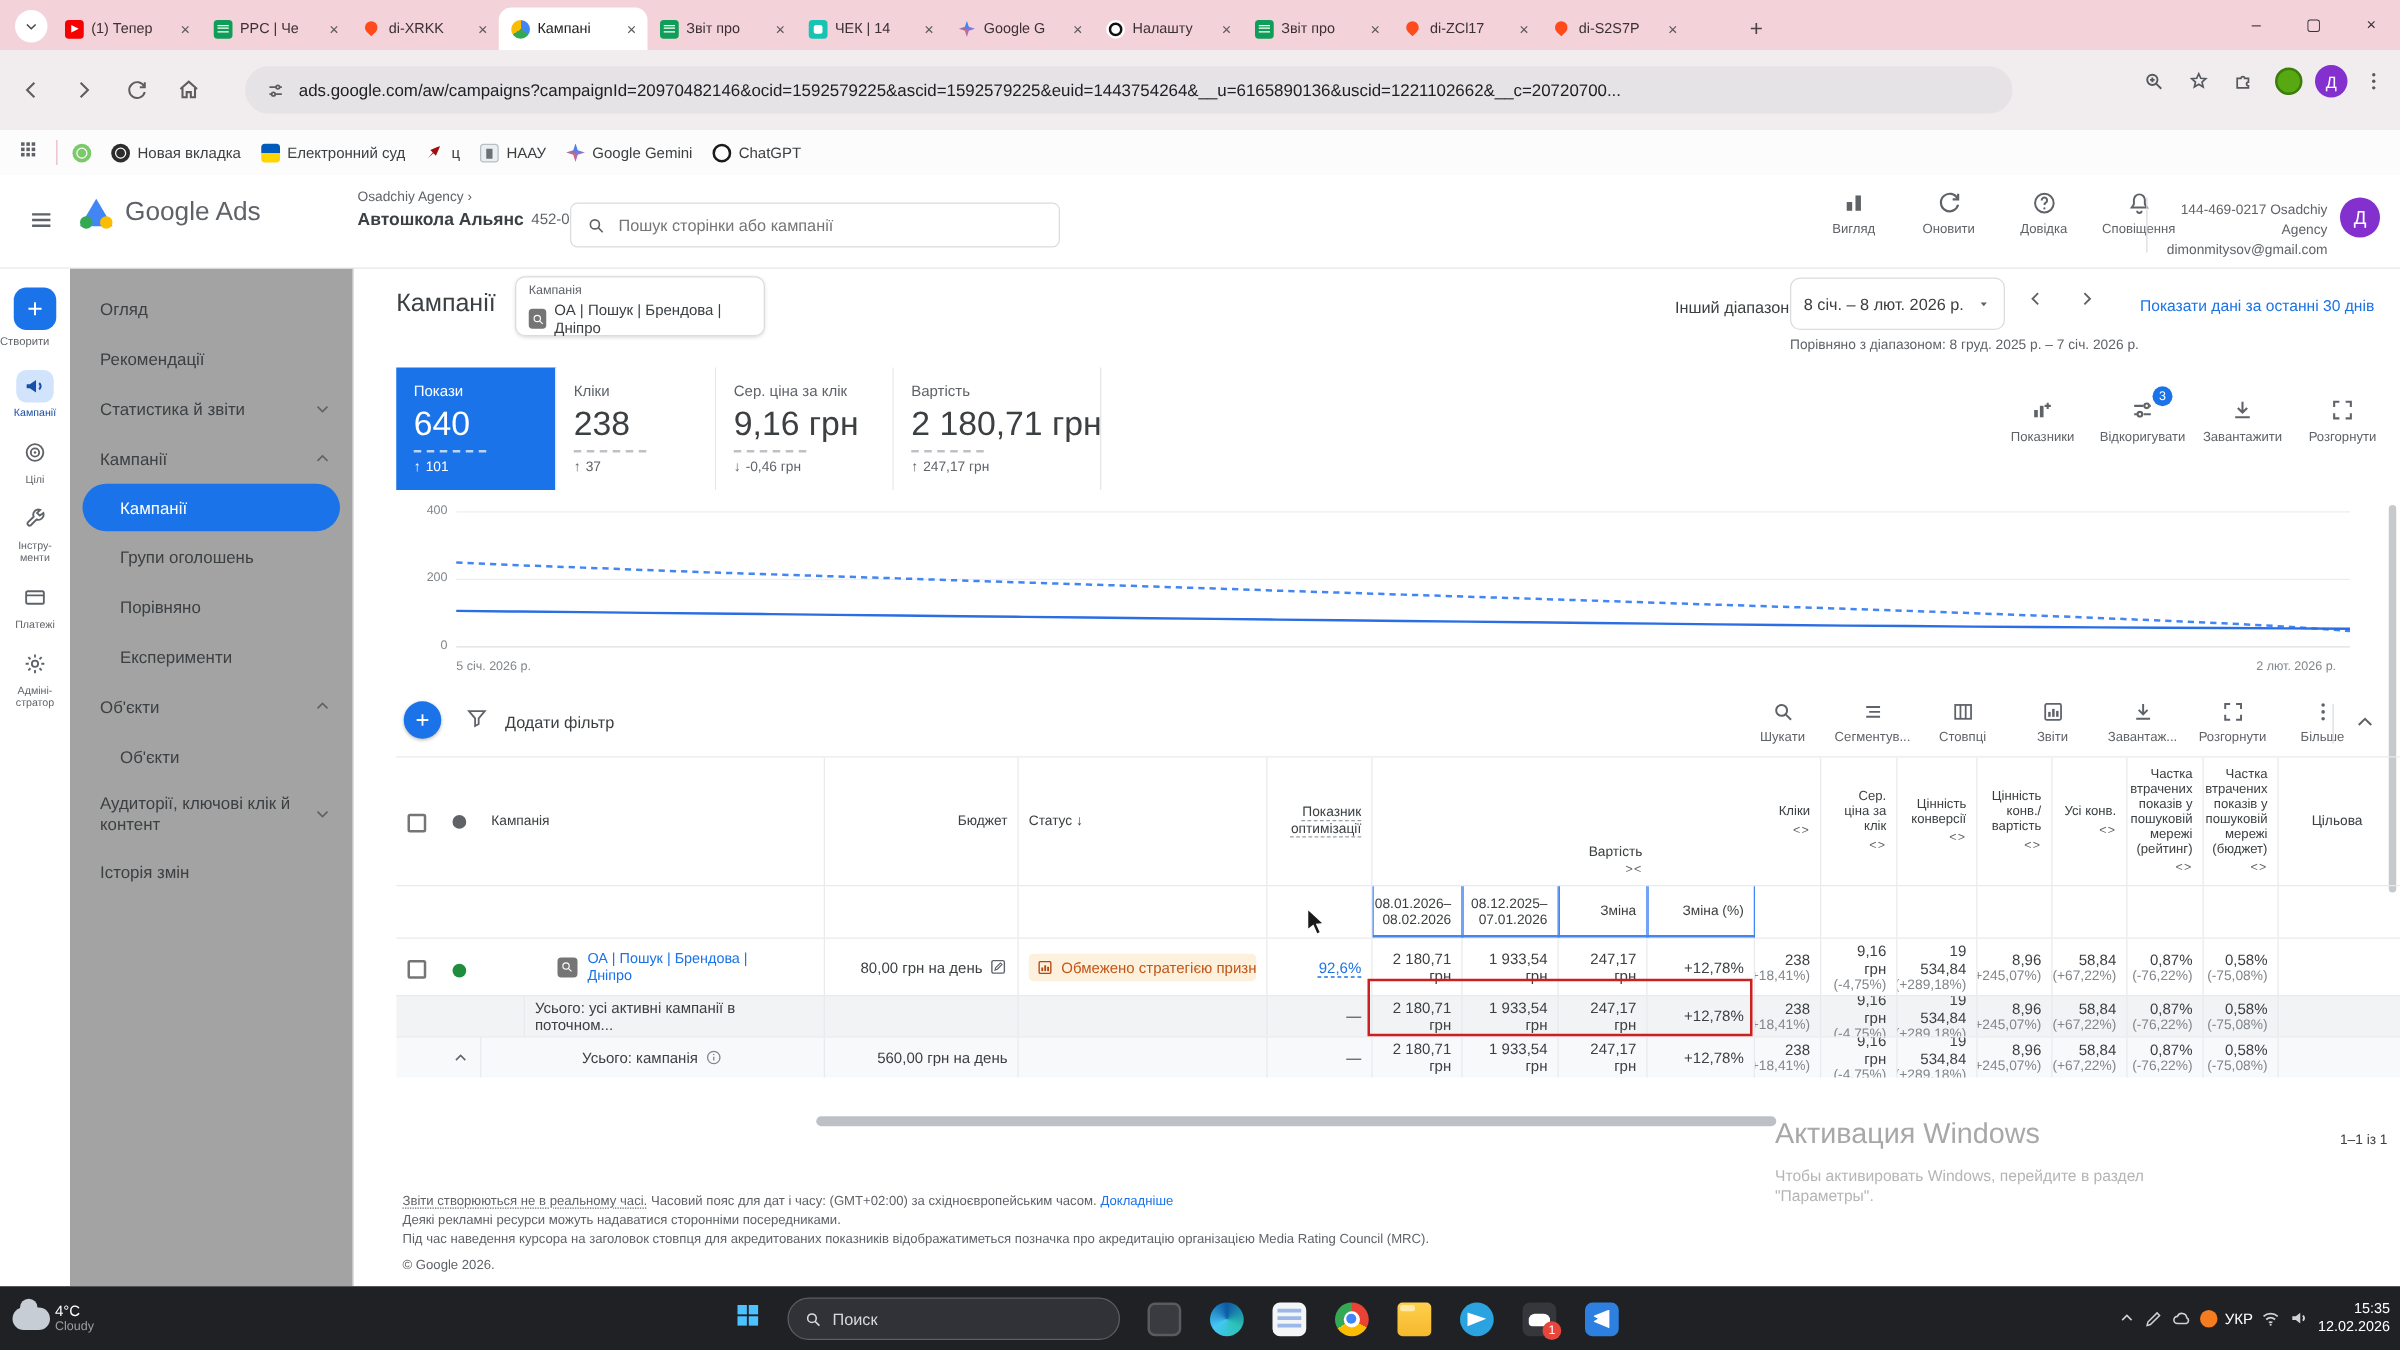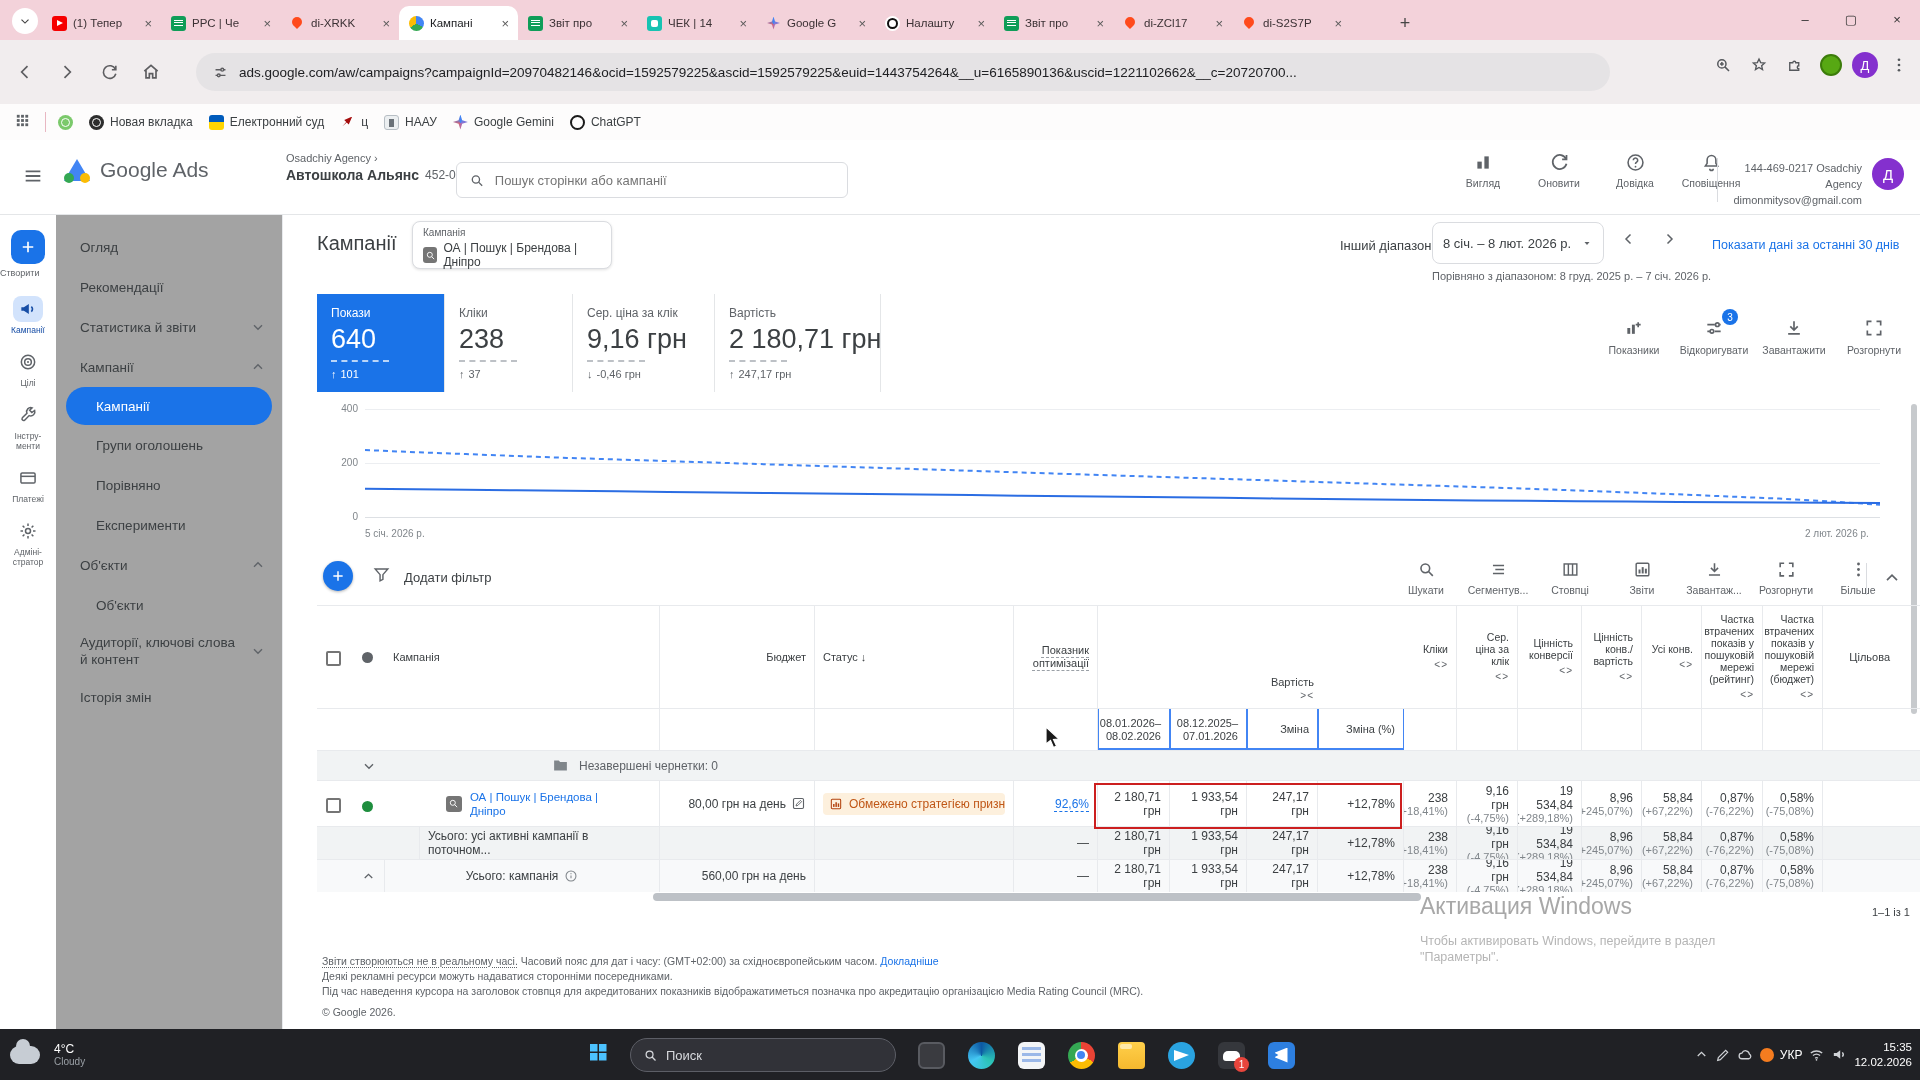--- a/index.html
+++ b/index.html
@@ -182,21 +182,21 @@
   #footer .u{text-decoration:underline dotted;text-underline-offset:2px}
   #footer .lnk{color:#1a73e8}
   #footer .c{margin-top:6px}
   #watermark{left:1420px;top:893px;color:#a8a8a8}
   #watermark .w1{font-size:23px;font-weight:300}
   #watermark .w2{font-size:12.5px;margin-top:14px;color:#b5b5b5}
   #watermark .w3{font-size:12.5px;margin-top:2px;color:#b5b5b5}
 
   
   #taskbar{left:0;top:1029px;width:1920px;height:51px;background:#202125;display:flex;align-items:center;color:#e8eaed}
-  #weather{display:flex;align-items:center;gap:14px;padding-left:10px;width:120px}
+  #weather{display:flex;align-items:center;gap:4px;padding-left:10px;width:120px}
   .cloudic{width:30px;height:18px;background:#c7cdd4;border-radius:9px;position:relative}
   .cloudic::before{content:"";position:absolute;left:6px;top:-7px;width:14px;height:14px;border-radius:50%;background:#c7cdd4}
   #weather .wt{font-size:12px;color:#fff}
   #weather .wc{font-size:10px;color:#9aa0a6}
   #startbtn{position:absolute;left:586px;top:1040px;color:#4cc2ff}
   #tsearch{position:absolute;left:630px;top:1038px;width:266px;height:34px;border-radius:17px;background:#313238;border:1px solid #5c5e66;display:flex;align-items:center;gap:8px;padding:0 12px;font-size:13px;color:#d7d9dd}
   #taskapps{position:absolute;left:912px;top:1036px;display:flex;gap:12px}
   .tapp{width:38px;height:38px;display:flex;align-items:center;justify-content:center;position:relative}
   .tico{width:27px;height:27px;border-radius:6px;position:relative}
   .tico[data-icon="task-view"]{background:#3a3b40;border:2px solid #595b61}
@@ -764,21 +764,21 @@
           <use href="#i-chevup"></use>
         </svg>
       </div>
 
       <div class="nav-item sub" data-class="active:sidebar.nav.9.active">
         <span class="nav-label">Об'єкти</span>
 
       </div>
 
       <div class="nav-item twoline" data-class="active:sidebar.nav.10.active">
-        <span class="nav-label">Аудиторії, ключові слова й контент</span>
+        <span class="nav-label">Аудиторії, ключові клік й контент</span>
         <svg class="nav-chev shown" width="16" height="16" data-class="shown:sidebar.nav.10.down">
           <use href="#i-chevdown"></use>
         </svg>
 
       </div>
 
       <div class="nav-item" data-class="active:sidebar.nav.11.active">
         <span class="nav-label">Історія змін</span>
 
       </div>
@@ -1070,33 +1070,20 @@
       <div class="cell c-k1"></div>
         <div class="cell c-k2"></div>
         <div class="cell c-k3"></div>
         <div class="cell c-k4"></div>
       <div class="cell c-k5"></div>
         <div class="cell c-k6"></div>
         <div class="cell c-k7"></div>
         <div class="cell c-tgt"></div>
     </div>
 
-    <div id="drafts" class="trow rowgray datarow">
-      <div class="cell" style="width:68px;flex-direction:row;justify-content:flex-end;align-items:center">
-        <svg width="16" height="16" style="color:#5f6368">
-            <use href="#i-chevdown"></use>
-          </svg>
-      </div>
-      <div class="cell" style="flex-direction:row;align-items:center;gap:10px;width:500px">
-        <svg width="17" height="17" style="color:#80868b">
-            <use href="#i-folder"></use>
-          </svg>
-        <span>Незавершені чернетки: 0</span>
-      </div>
-    </div>
 
     <div id="camprow" class="trow datarow">
       <div class="cell c-sel" style="align-items:center">
           <span class="checkbox"></span>
         </div>
       <div class="cell c-dot" style="align-items:center">
           <span class="statusdot"></span>
         </div>
       <div class="cell c-name" style="flex-direction:row;align-items:center;gap:8px">
         <span class="chip-ic">

